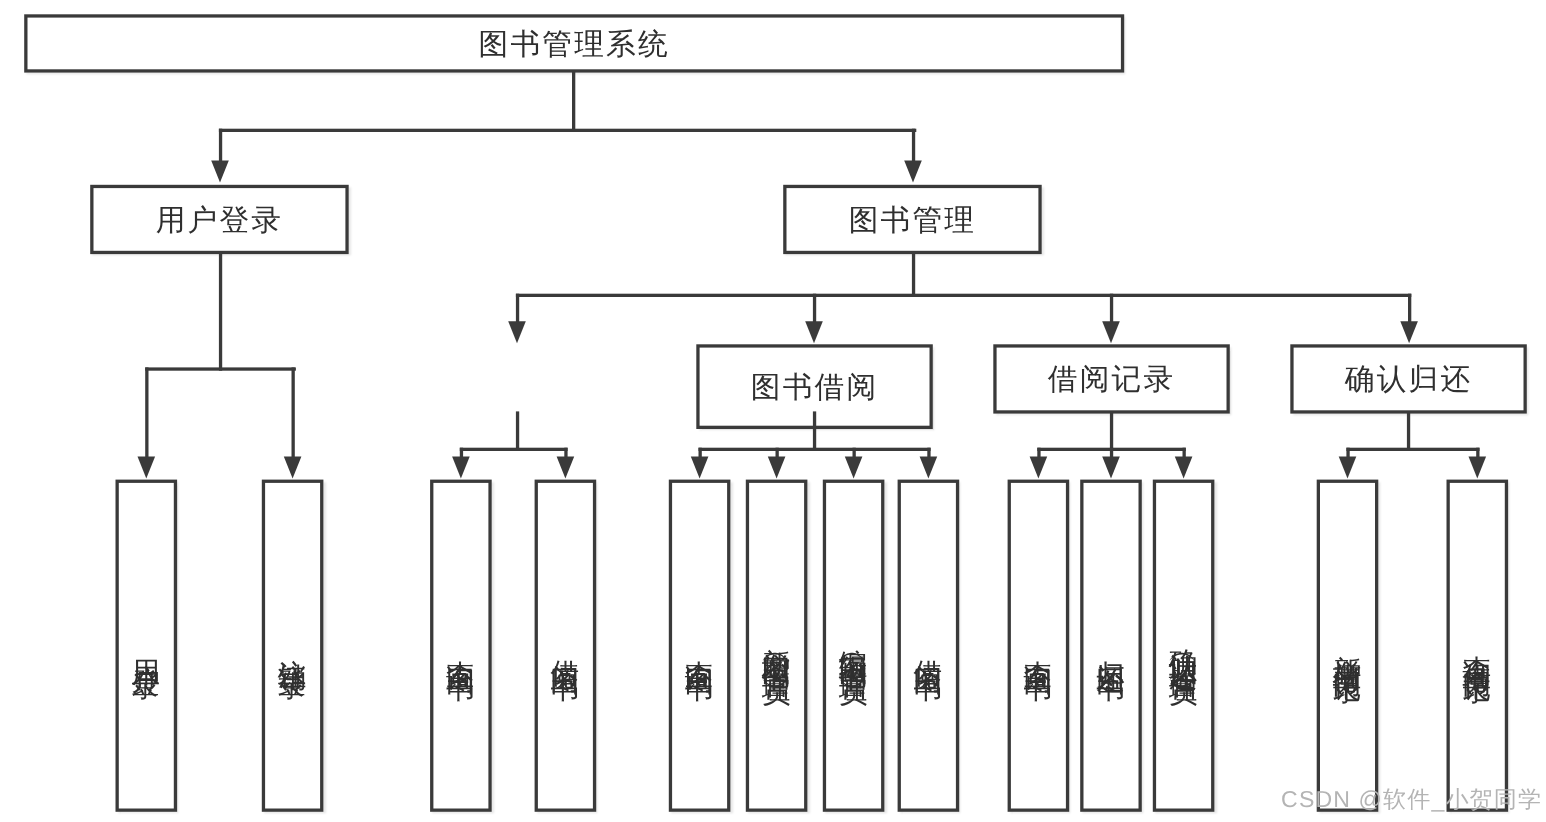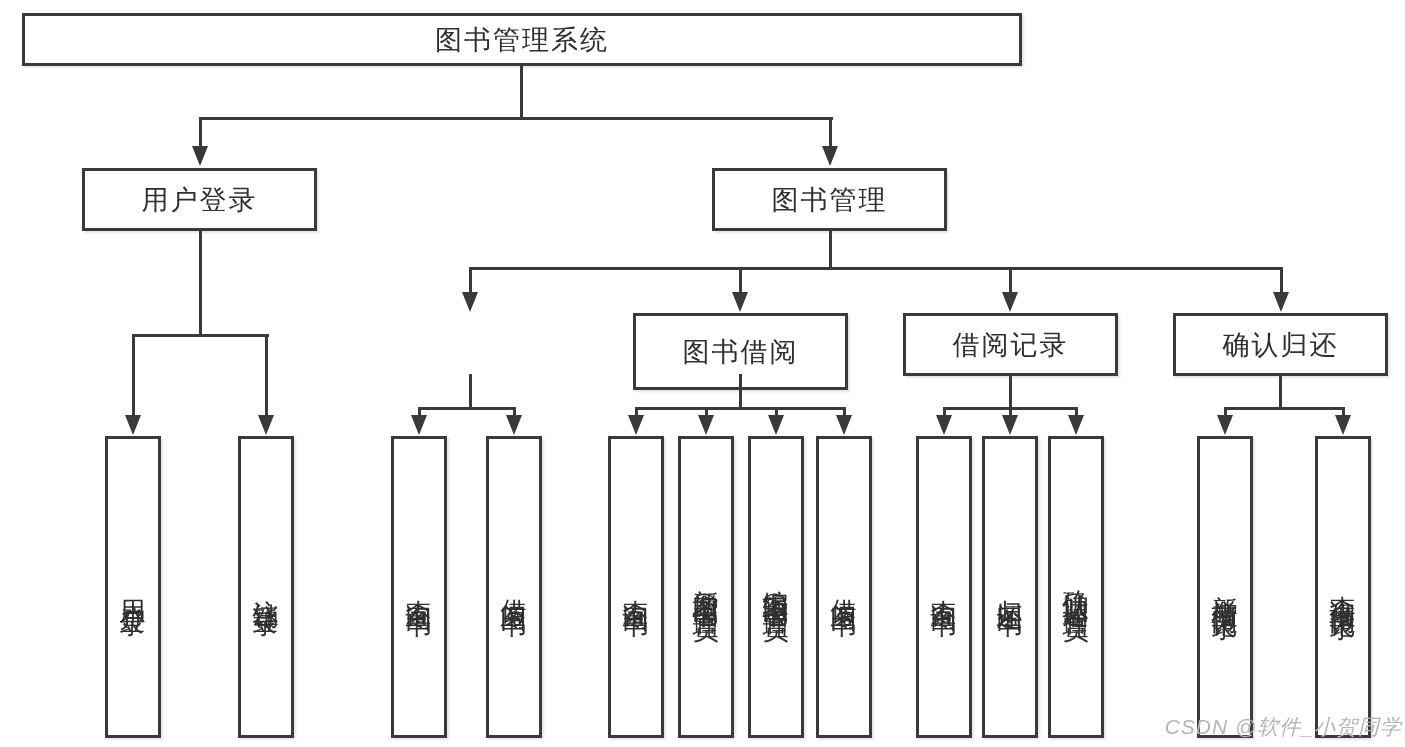--- a/index.html
+++ b/index.html
@@ -46,21 +46,20 @@
   }
   #watermark {
     position: absolute;
     right: 3px;
     bottom: 6px;
     font-size: 21px;
     color: #b4b4b4;
     letter-spacing: 1px;
     z-index: 10;
     white-space: nowrap;
-    font-style: italic;
   }
 </style>
 </head>
 <body>
 
 <div id="canvas">
 
   <div class="box h" style="left:22px;top:13px;width:1000px;height:53px">
     <span>图书管理系统</span>
   </div>

